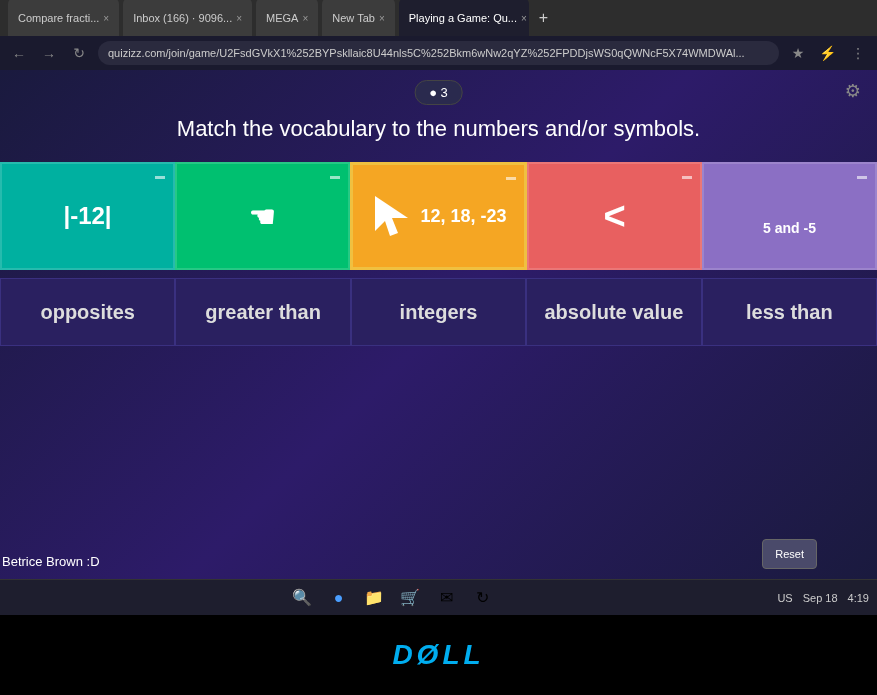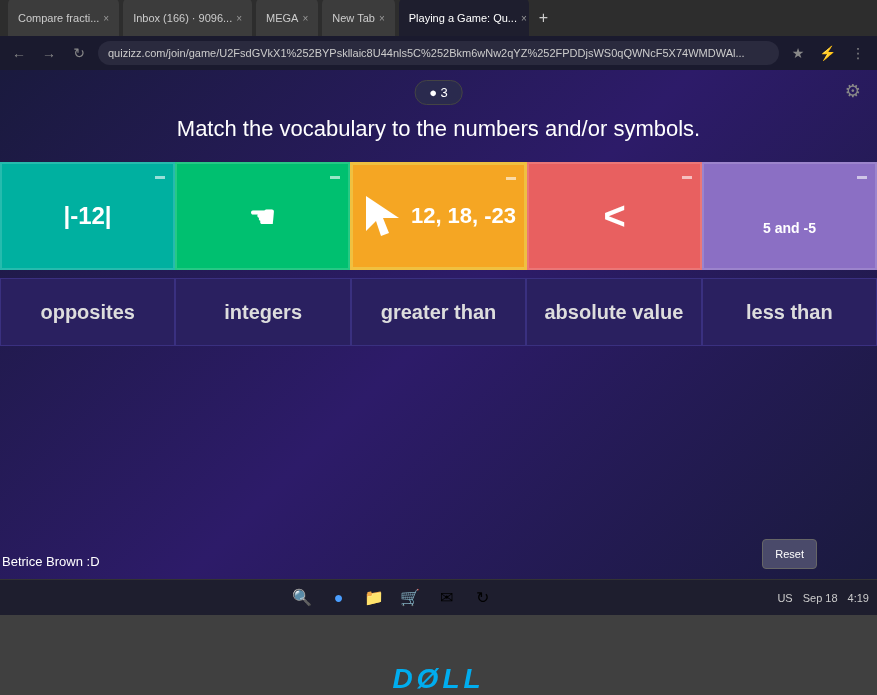--- a/index.html
+++ b/index.html
@@ -233,26 +233,27 @@
     .taskbar-right {
       display: flex;
       gap: 10px;
       align-items: flex-start;
       font-size: 11px;
       color: #ccc;
     }
 
     
     .dell-area {
-      background: #404040;
+      background: #000000;
       height: 80px;
       display: flex;
-      align-items: flex-end;
+      align-items: center;
       justify-content: center;
       flex-shrink: 0;
+      text-decoration: underline;
     }
     .dell-logo {
       color: #00adef;
       font-size: 28px;
       font-weight: bold;
       letter-spacing: 4px;
       font-style: italic;
     }
 
     
@@ -320,41 +321,41 @@
     <div class="card card-green">
       <span class="card-corner">▬</span>
       <span class="card-hand">☚</span>
     </div>
     <div class="card card-orange">
       <span class="card-corner">▬</span>
 
       <svg class="arrow-svg" viewBox="0 0 50 50" fill="white">
         <polygon points="5,5 5,40 15,30 20,45 28,42 22,27 38,27"></polygon>
       </svg>
-      <span style="font-size:22px;">12, 18, -23</span>
+      <span style="font-size:18px;">12, 18, -23</span>
     </div>
     <div class="card card-salmon">
       <span class="card-corner">▬</span>
       <span style="font-size:38px;">&lt;</span>
     </div>
     <div class="card card-purple">
       <span class="card-corner">▬</span>
       <span style="font-size:14px;margin-top:24px;">5 and -5</span>
     </div>
   </div>
 
   <div class="words-row">
     <div class="word-card">
       <span>opposites</span>
     </div>
     <div class="word-card">
+      <span>greater than</span>
+    </div>
+    <div class="word-card">
       <span>integers</span>
-    </div>
-    <div class="word-card">
-      <span>greater than</span>
     </div>
     <div class="word-card">
       <span>absolute value</span>
     </div>
     <div class="word-card">
       <span>less than</span>
     </div>
   </div>
 
   <div class="status-bar">

